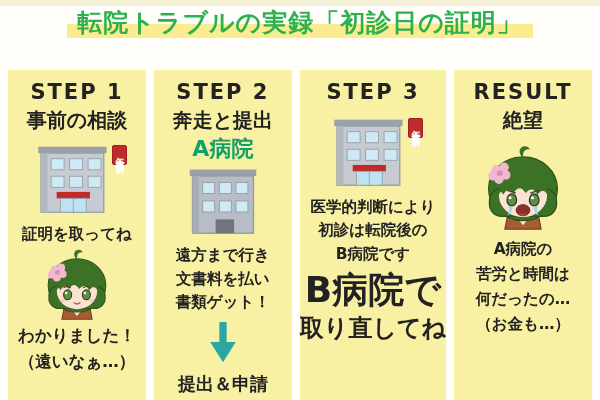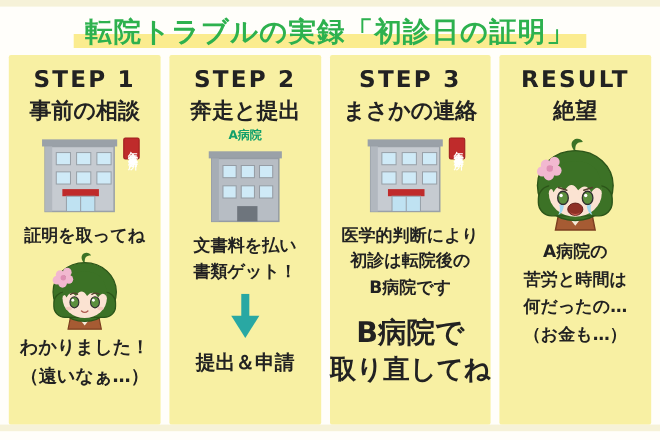--- a/index.html
+++ b/index.html
@@ -4,40 +4,40 @@
 <style>
   html,body{margin:0;padding:0;}
   body{
     width:600px;height:400px;overflow:hidden;
     background:#fffefa;
     font-family:"DejaVu Sans", sans-serif;
     color:#222;
   }
   .edge-strip{height:6px;background:#f6f2d8;}
   
-  .title-row{height:44px;display:flex;align-items:center;justify-content:center;}
+  .title-row{height:64px;display:flex;align-items:flex-start;justify-content:center;}
   .title-text{
     font-size:25px;font-weight:bold;color:#2db14e;letter-spacing:1px;
     background:linear-gradient(transparent 56%, #fbec8f 56%, #fbec8f 97%, transparent 97%);
     padding:0 10px;white-space:nowrap;
   }
   
   .cols{display:flex;gap:8px;padding:0 8px;height:336px;}
   .col{
     flex:1;background:#f8f0a3;border-radius:2px;
     display:flex;flex-direction:column;align-items:center;
     padding-top:10px;box-sizing:border-box;text-align:center;
   }
   .step-h{font-size:21px;font-weight:bold;letter-spacing:2px;line-height:1.2;}
   .step-sub{font-size:20px;font-weight:bold;margin-top:3px;line-height:1.2;white-space:nowrap;}
-  .hospital-label{font-size:11px;font-weight:bold;color:#11a06b;margin-top:5px;line-height:1.1;}
+  .hospital-label{font-size:22px;font-weight:bold;color:#11a06b;margin-top:5px;line-height:1.1;}
   .body-text{font-size:15.5px;font-weight:bold;line-height:1.5;margin-top:8px;white-space:nowrap;}
   .footer-text{font-size:16.5px;font-weight:bold;line-height:1.55;margin-top:3px;white-space:nowrap;}
   .footer-large{font-size:18px;font-weight:bold;margin-top:8px;white-space:nowrap;}
-  .emphasis{font-size:26px;font-weight:bold;margin-top:16px;line-height:1.1;white-space:nowrap;}
+  .emphasis{font-size:36px;font-weight:bold;margin-top:4px;line-height:1.1;white-space:nowrap;}
   .emphasis-sub{font-size:24px;font-weight:bold;margin-top:2px;white-space:nowrap;}
   
   .building{position:relative;margin-top:11px;width:100px;height:72px;flex:none;}
   .building.plain{margin-top:3px;}
   .building svg{display:block;width:100%;height:100%;}
   .sign{
     position:absolute;right:0;top:2px;
     writing-mode:vertical-rl;text-orientation:upright;
     background:#bf2b2b;color:#fff;font-size:9px;font-weight:bold;
     line-height:1;letter-spacing:2px;padding:4px 2px;border-radius:2px;
@@ -134,35 +134,35 @@
         <rect x="46" y="20" width="13" height="12" fill="#cfeaf7" stroke="#959ca4"></rect>
         <rect x="64" y="20" width="13" height="12" fill="#cfeaf7" stroke="#959ca4"></rect>
         <rect x="28" y="40" width="13" height="12" fill="#cfeaf7" stroke="#959ca4"></rect>
         <rect x="46" y="40" width="13" height="12" fill="#cfeaf7" stroke="#959ca4"></rect>
         <rect x="64" y="40" width="13" height="12" fill="#cfeaf7" stroke="#959ca4"></rect>
         <rect x="42" y="60" width="20" height="15" fill="#6e757d"></rect>
       </svg>
     </div>
 
     <div class="body-text">
+      <div>遠方まで行き</div>
       <div>文書料を払い</div>
       <div>書類ゲット！</div>
     </div>
 
     <svg width="34" height="42" viewBox="0 0 36 46" style="margin-top:8px;flex:none">
       <rect x="14" y="0" width="8" height="24" fill="#29a8a3"></rect>
       <polygon points="4,22 32,22 18,44" fill="#29a8a3"></polygon>
     </svg>
 
     <div class="footer-large">提出＆申請</div>
   </div>
 
   <div class="col">
     <div class="step-h">STEP 3</div>
-    <div class="step-sub">まさかの連絡</div>
 
     <div class="building">
       <svg viewBox="0 0 100 78">
         <rect x="8" y="4" width="74" height="7" fill="#9aa1a8"></rect>
         <rect x="11" y="11" width="68" height="64" fill="#c6cbd1" stroke="#9aa1a8" stroke-width="1.5"></rect>
         <rect x="11" y="11" width="7" height="64" fill="#b2b8bf"></rect>
         <rect x="22" y="17" width="14" height="12" fill="#cfeaf7" stroke="#98a0a8"></rect>
         <rect x="42" y="17" width="14" height="12" fill="#cfeaf7" stroke="#98a0a8"></rect>
         <rect x="62" y="17" width="14" height="12" fill="#cfeaf7" stroke="#98a0a8"></rect>
         <rect x="22" y="36" width="14" height="12" fill="#cfeaf7" stroke="#98a0a8"></rect>

